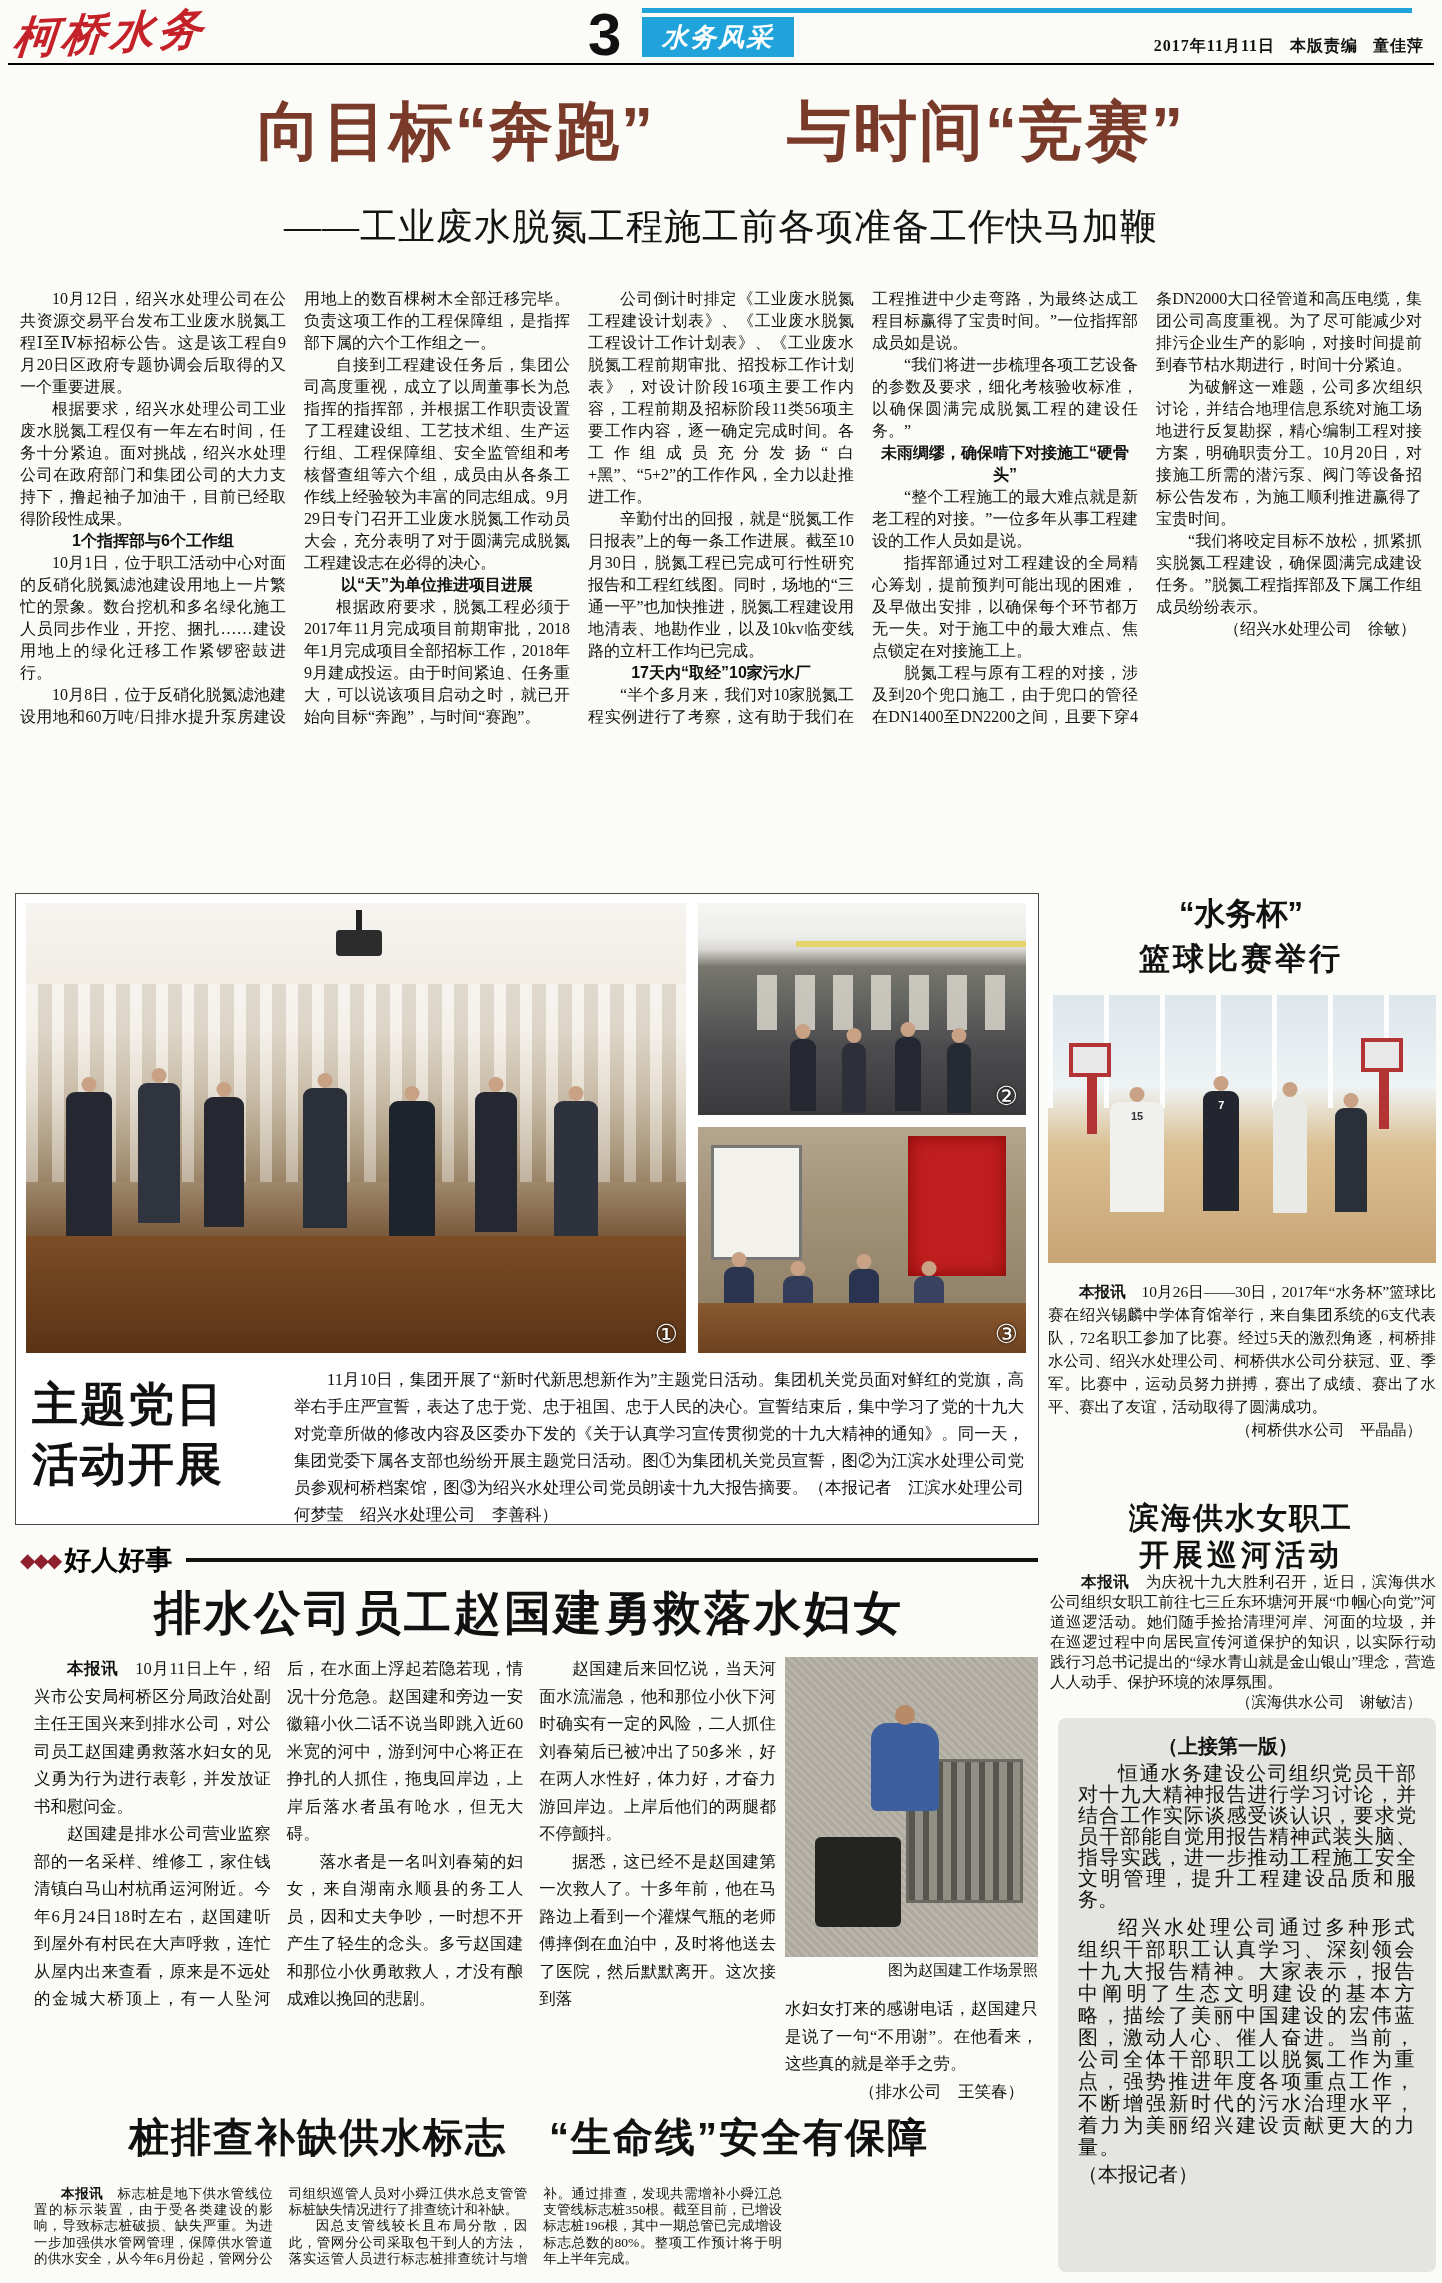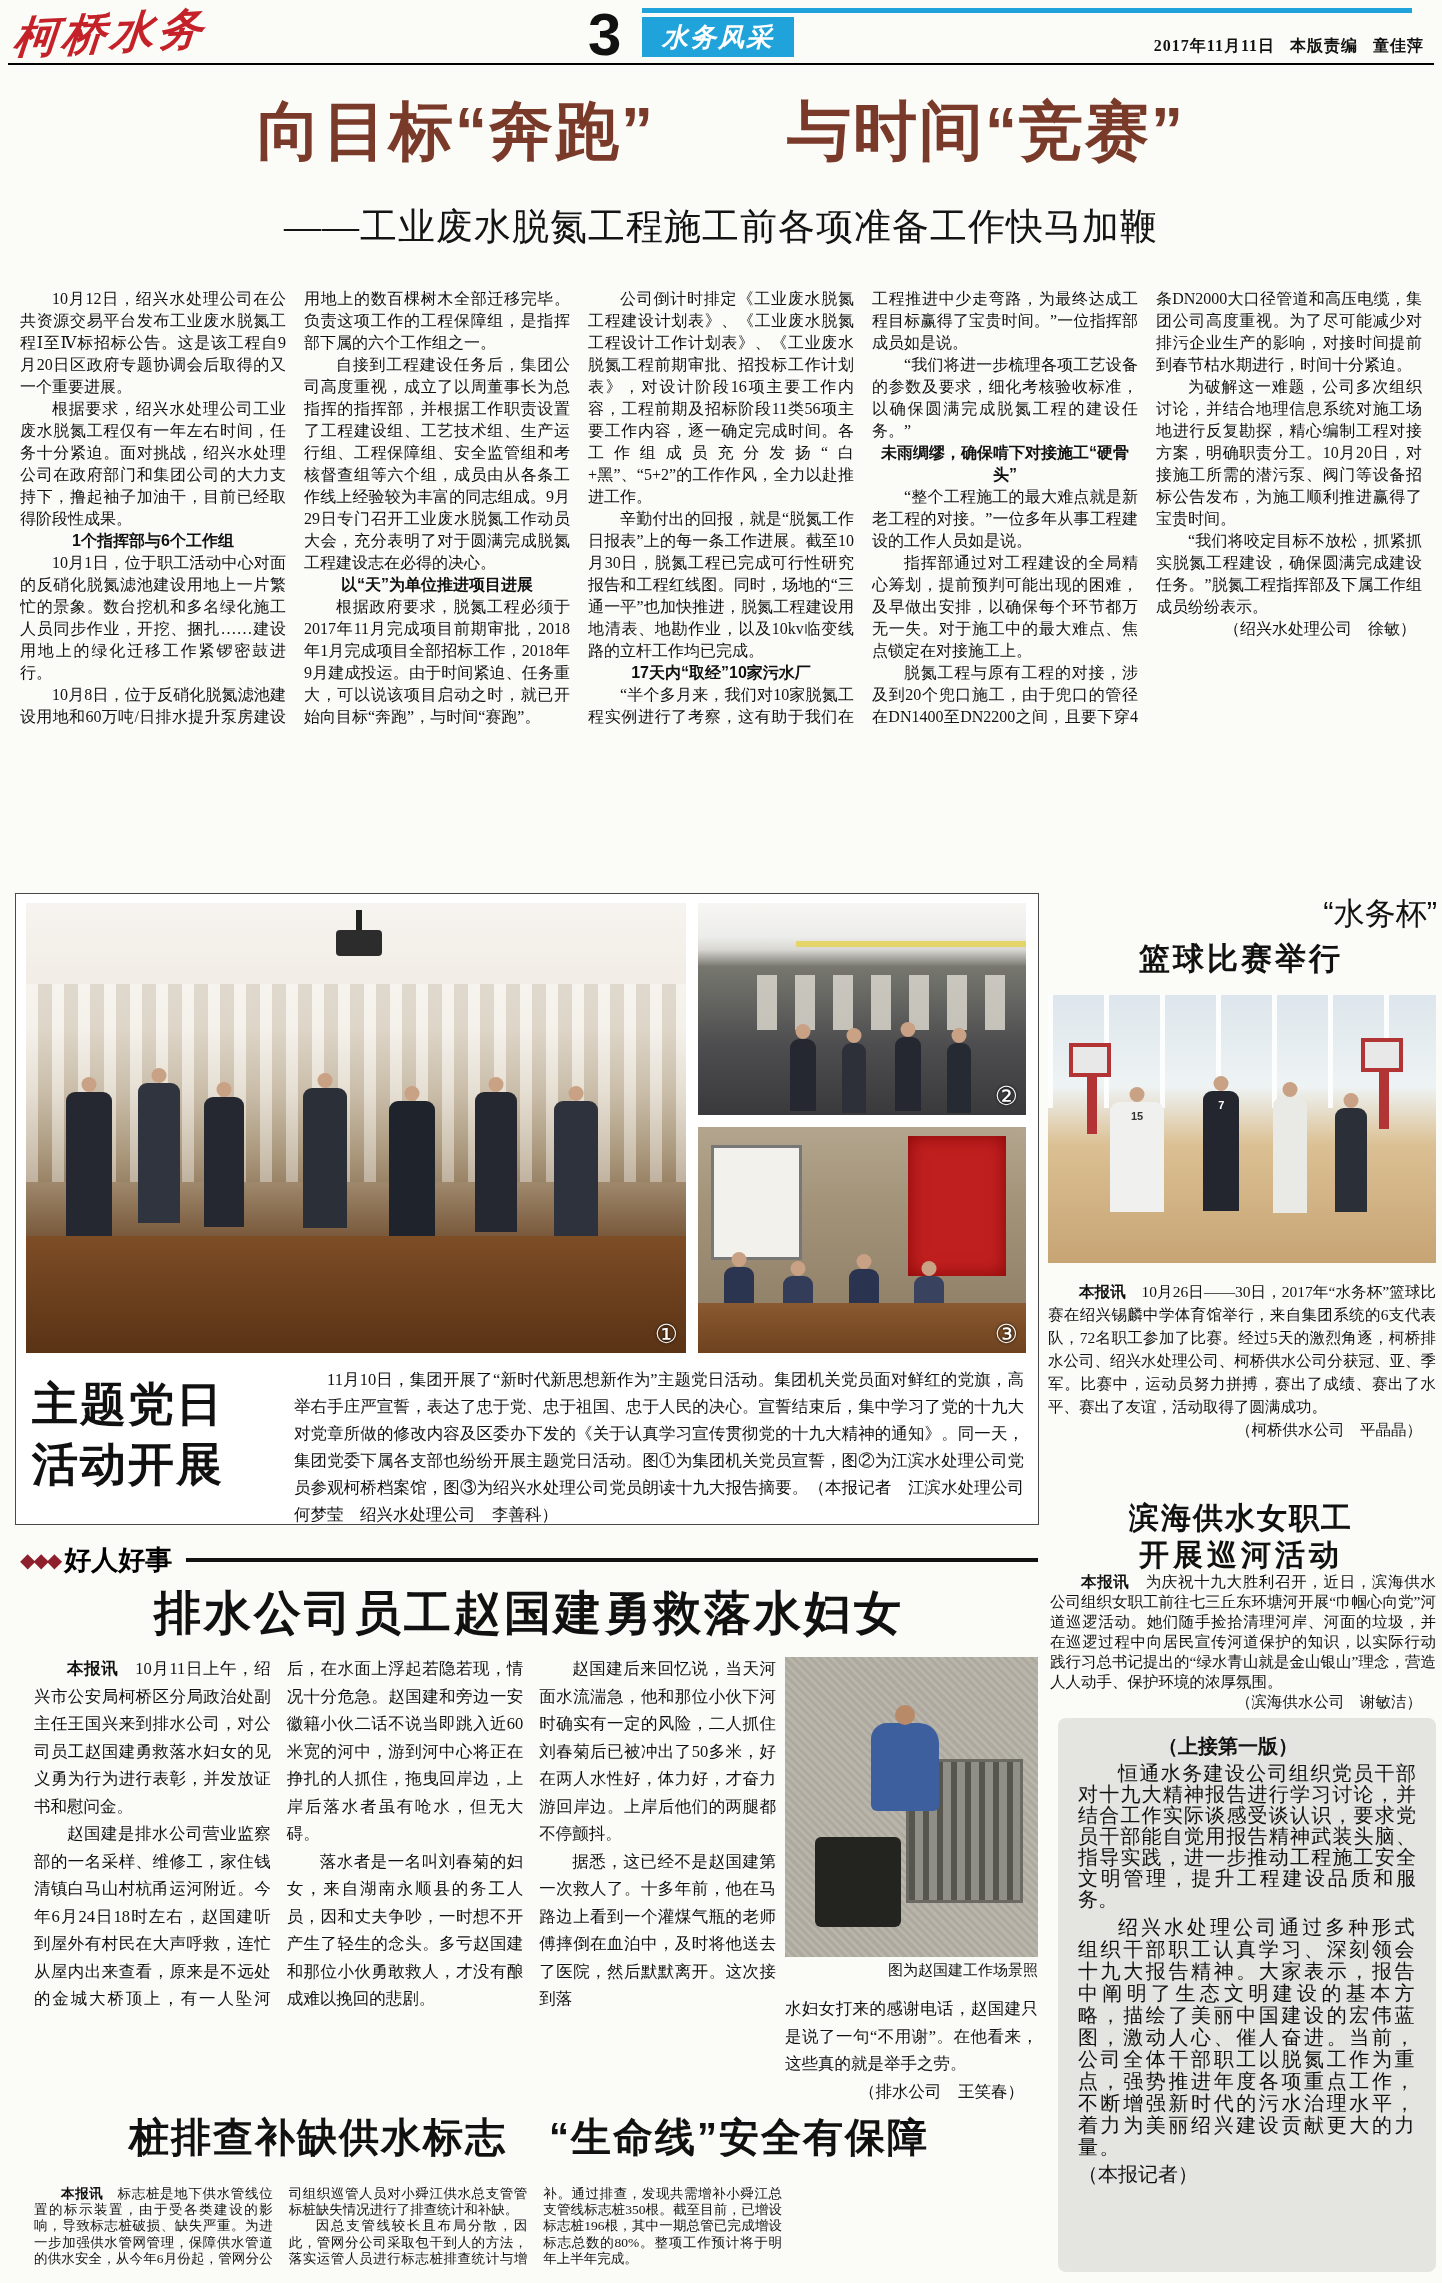--- a/index.html
+++ b/index.html
@@ -29,21 +29,21 @@
   .lead-body p.t-sig, .cols p.t-sig{text-indent:0;text-align:right;padding-right:6px;}
   
   .feature-box{left:15px;top:893px;width:1022px;height:630px;border:1px solid #4a4a4a;background:#fff;}
   .ph{position:absolute;overflow:hidden;}
   .badge{position:absolute;right:8px;bottom:4px;color:#fff;font-size:26px;font-family:"DejaVu Sans",sans-serif;
          text-shadow:0 0 3px #000;}
   .feat-title{left:16px;top:480px;width:252px;font-size:46px;line-height:60px;font-weight:bold;
               font-family:"Liberation Sans",sans-serif;letter-spacing:2px;}
   .feat-cap{left:278px;top:472px;width:730px;font-size:16.5px;line-height:27px;text-align:justify;text-indent:2em;}
   
-  .bb-t1{left:1045px;top:893px;width:392px;text-align:right;font-size:31px;font-weight:normal;
+  .bb-t1{left:1045px;top:893px;width:392px;text-align:center;font-size:31px;font-weight:bold;
          font-family:"Liberation Sans",sans-serif;}
   .bb-t2{left:1045px;top:938px;width:392px;text-align:center;font-size:31px;font-weight:bold;
          font-family:"Liberation Sans",sans-serif;letter-spacing:3px;}
   .bb-photo{left:1048px;top:995px;width:388px;height:268px;}
   .bb-text{left:1048px;top:1280px;width:388px;font-size:15.5px;line-height:23px;text-align:justify;}
   .bb-text p{margin:0;text-indent:2em;}
   .byline{text-align:right;padding-right:14px;text-indent:0 !important;}
   .patrol-t1{left:1045px;top:1498px;width:392px;text-align:center;font-size:30px;font-weight:bold;
              font-family:"Liberation Sans",sans-serif;letter-spacing:2px;}
   .patrol-t2{left:1045px;top:1535px;width:392px;text-align:center;font-size:30px;font-weight:bold;

